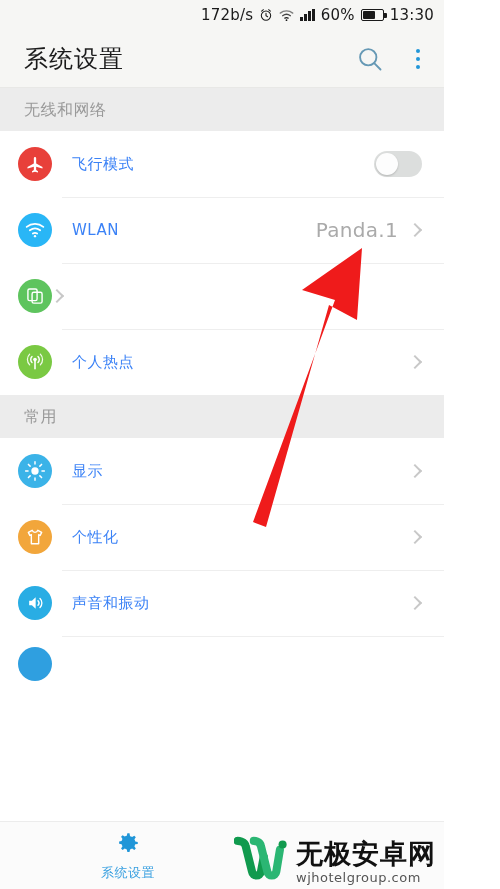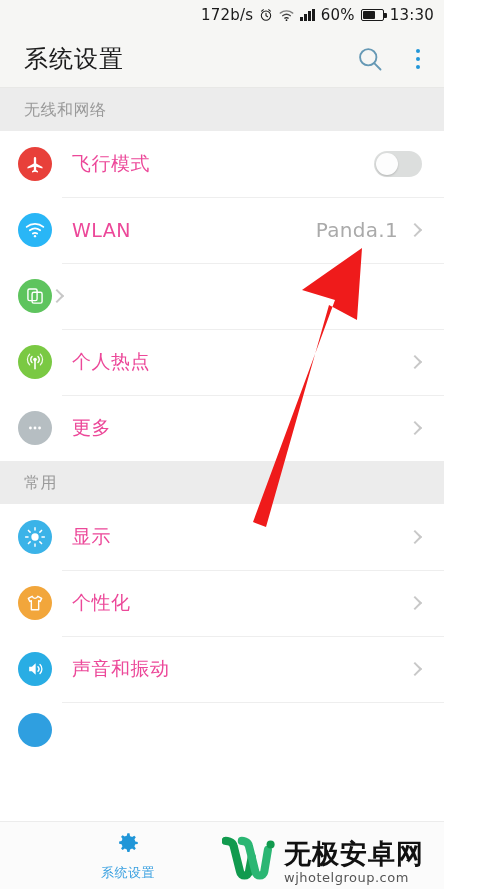--- a/index.html
+++ b/index.html
@@ -85,21 +85,21 @@
     position: relative;
   }
   .row + .row::before {
     content: "";
     position: absolute;
     left: 62px; right: 0; top: 0;
     height: 1px; background: #eeeeee;
   }
   .row .ic { width: 34px; height: 34px; border-radius: 50%; flex: none;
              display:flex; align-items:center; justify-content:center; }
-  .row .label { flex: 1; margin-left: 20px; font-size: 19px; color: #ec4899; letter-spacing: .5px; }
+  .row .label { flex: 1; margin-left: 20px; font-size: 15px; color: #3b82f6; letter-spacing: .5px; }
   .row .value { font-size: 20px; color: #aaaaaa; margin-right: 12px; letter-spacing: .3px; }
   .chev { width: 10px; height: 10px; border-right: 2px solid #c8c8c8; border-top: 2px solid #c8c8c8;
           transform: rotate(45deg); margin-right: 6px; flex: none; }
 
   
   .toggle { width: 48px; height: 26px; border-radius: 13px; background: #dcdedd; position: relative; flex: none; margin-right: 4px; }
   .toggle .knob { position: absolute; top: 2px; left: 2px; width: 22px; height: 22px; border-radius: 50%;
                   background: #fdfdfd; box-shadow: 0 1px 2px rgba(0,0,0,.18); }
 
   
@@ -109,21 +109,21 @@
   .bottombar {
     position: absolute; left: 0; right: 0; bottom: 0;
     height: 68px;
     background: #fbfbfb;
     border-top: 1px solid #ececec;
     display: flex; align-items: center;
   }
   .navitem { width: 160px; display: flex; flex-direction: column; align-items: center; gap: 4px; margin-left: 48px;}
   .navitem .navlabel { font-size: 13px; color: #3aa0e0; letter-spacing: .5px; }
 
-  .watermark { position: absolute; right: 20px; bottom: 4px; display: flex; align-items: flex-end; gap: 8px; }
+  .watermark { position: absolute; right: 8px; bottom: 4px; display: flex; align-items: flex-end; gap: 8px; }
   .wm-text { display: flex; flex-direction: column; align-items: flex-start; }
   .wm-title { font-size: 27px; font-weight: bold; color: #111; letter-spacing: 1px; line-height: 1; }
   .wm-url { font-size: 13px; color: #555; letter-spacing: .5px; margin-top: 3px; }
 </style>
 </head>
 <body>
 
 <div id="phone">
 
   <div class="statusbar">
@@ -226,31 +226,20 @@
           <circle cx="12" cy="9" r="2.2" fill="#fff"></circle>
           <path d="M12 11.2V20" stroke="#fff" stroke-width="1.9" stroke-linecap="round"></path>
           <path d="M8.4 12.6a5 5 0 0 1 0-7.2M15.6 5.4a5 5 0 0 1 0 7.2" fill="none" stroke="#fff" stroke-width="1.7" stroke-linecap="round"></path>
           <path d="M5.6 15.4a9 9 0 0 1 0-12.8M18.4 2.6a9 9 0 0 1 0 12.8" fill="none" stroke="#fff" stroke-width="1.5" stroke-linecap="round" opacity=".9"></path>
         </svg>
       </span>
       <span class="label">个人热点</span>
       <span class="chev"></span>
     </div>
 
-    <div class="row">
-      <span class="ic" style="background:#b6bec2">
-        <svg width="20" height="20" viewBox="0 0 24 24">
-          <circle cx="6.5" cy="12" r="1.7" fill="#fff"></circle>
-            <circle cx="12" cy="12" r="1.7" fill="#fff"></circle>
-            <circle cx="17.5" cy="12" r="1.7" fill="#fff"></circle>
-        </svg>
-      </span>
-      <span class="label">更多</span>
-      <span class="chev"></span>
-    </div>
 
     <div class="section-header">常用</div>
 
     <div class="row">
       <span class="ic" style="background:#3bb3e8">
         <svg width="22" height="22" viewBox="0 0 24 24">
           <circle cx="12" cy="12" r="4" fill="#fff"></circle>
           <g stroke="#fff" stroke-width="1.6" stroke-linecap="round">
             <path d="M12 1.8v2.6M12 19.6v2.6M1.8 12h2.6M19.6 12h2.6M4.8 4.8l1.9 1.9M17.3 17.3l1.9 1.9M19.2 4.8l-1.9 1.9M6.7 17.3l-1.9 1.9"></path>
           </g>

